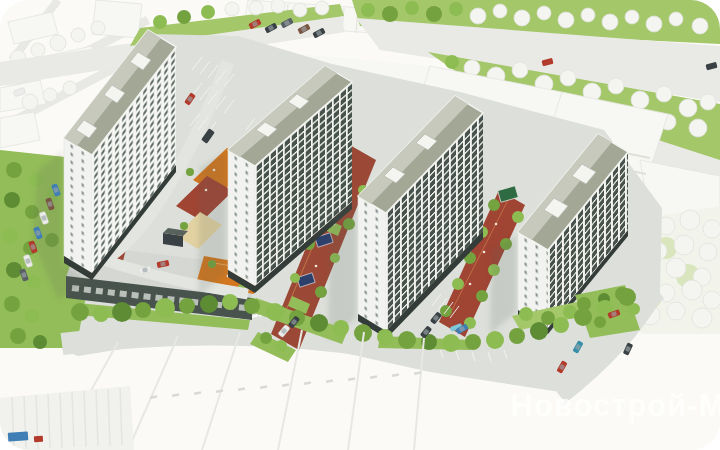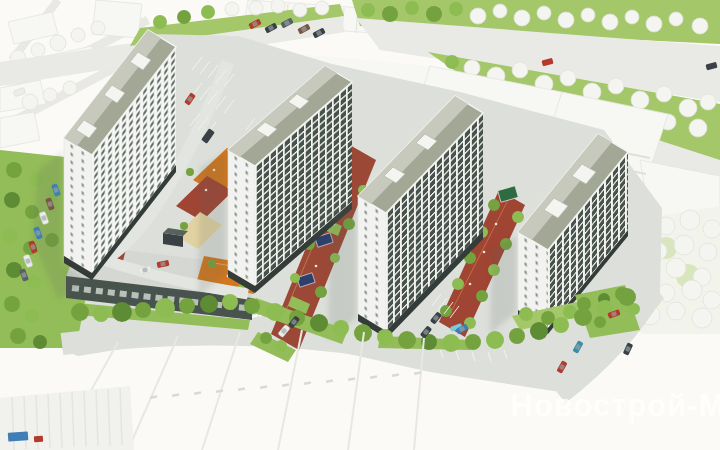--- a/index.html
+++ b/index.html
@@ -1,17 +1,17 @@
 <!DOCTYPE html>
 <html style="--bg: #fbfaf6; --siteBase: #dcdfda; --roadLight: #e3e5e1; --roadPale: #e9eae5; --roof: #a2a796; --roofLight: #c6c9bc; --parapet: #f4f5f1; --facDark: #47524c; --facLight: #e9ebe7; --winDark: #5f6a64; --gableWall: #f2f3f0; --gableWin: #8a948e; --groundFloor: #333c38; --whiteBldg: #f7f7f4; --whiteEdge: #e3e4df; --podium: #49534d; --podiumDeck: #d4d7d2; --shopGlass: #cdd3cd; --orange: #d2771f; --orangeLine: #e8a559; --maroon: #a04434; --maroon2: #9c4836; --sand: #e2d2a2; --lawn: #93bd58; --lawn2: #a3c769; --lawnPale: #d9e6bd; --tree1: #74a23f; --tree2: #8dbd52; --tree3: #5d8c34; --treeWhite: #f4f4f0; --treeWhiteEdge: #e1e2dc; --canopy: #2d3f6b; --gazebo: #2e6b43; --pool: #7ec8d8; --carRed: #b23b2c; --carBlue: #3f7fb6; --carTeal: #3a8fa8; --carDark: #3a4145; --carGray: #596065; --carBrown: #7a5743; --carWhite: #ececea; --glass: #9aa4a8; --shadow: rgba(90,96,90,0.16); --watermark: rgba(255,255,255,0.78);"><head>
 <meta charset="utf-8">
 <style>
   html,body{margin:0;padding:0;background:#fff;}
   .stage{position:relative;width:720px;height:450px;overflow:hidden;background:var(--bg);
-         font-family:"Liberation Sans",sans-serif;}
+         font-family:"Liberation Sans",sans-serif;border-radius:29px;}
   svg{display:block}
   
   .bgfill{fill:var(--bg)}
   .site{fill:var(--siteBase)}
   .roadL{stroke:var(--siteBase);fill:none}
   .roadL2{stroke:var(--roadLight);fill:none}
   .roadPale{fill:var(--roadPale)}
   .roof{fill:var(--roof);stroke:var(--parapet);stroke-width:1.4}
   .roofLight{fill:var(--roofLight)}
   .roofbox{fill:var(--parapet);stroke:#b6bab0;stroke-width:.8}

